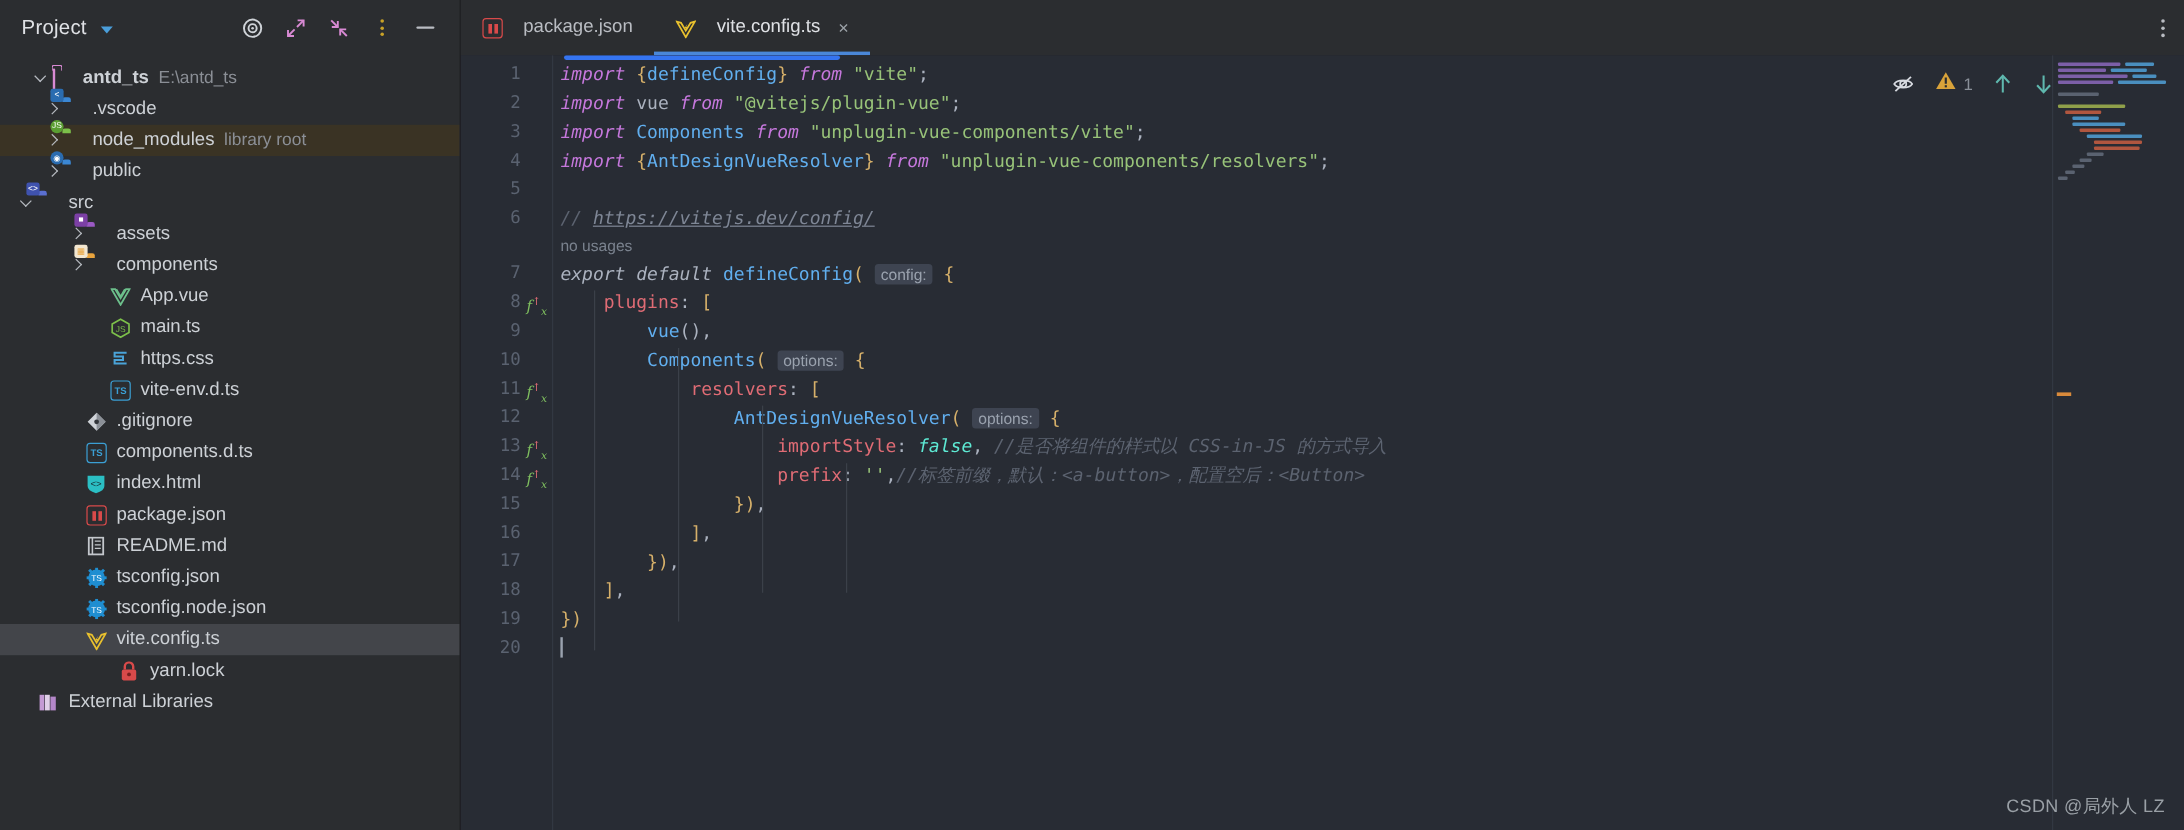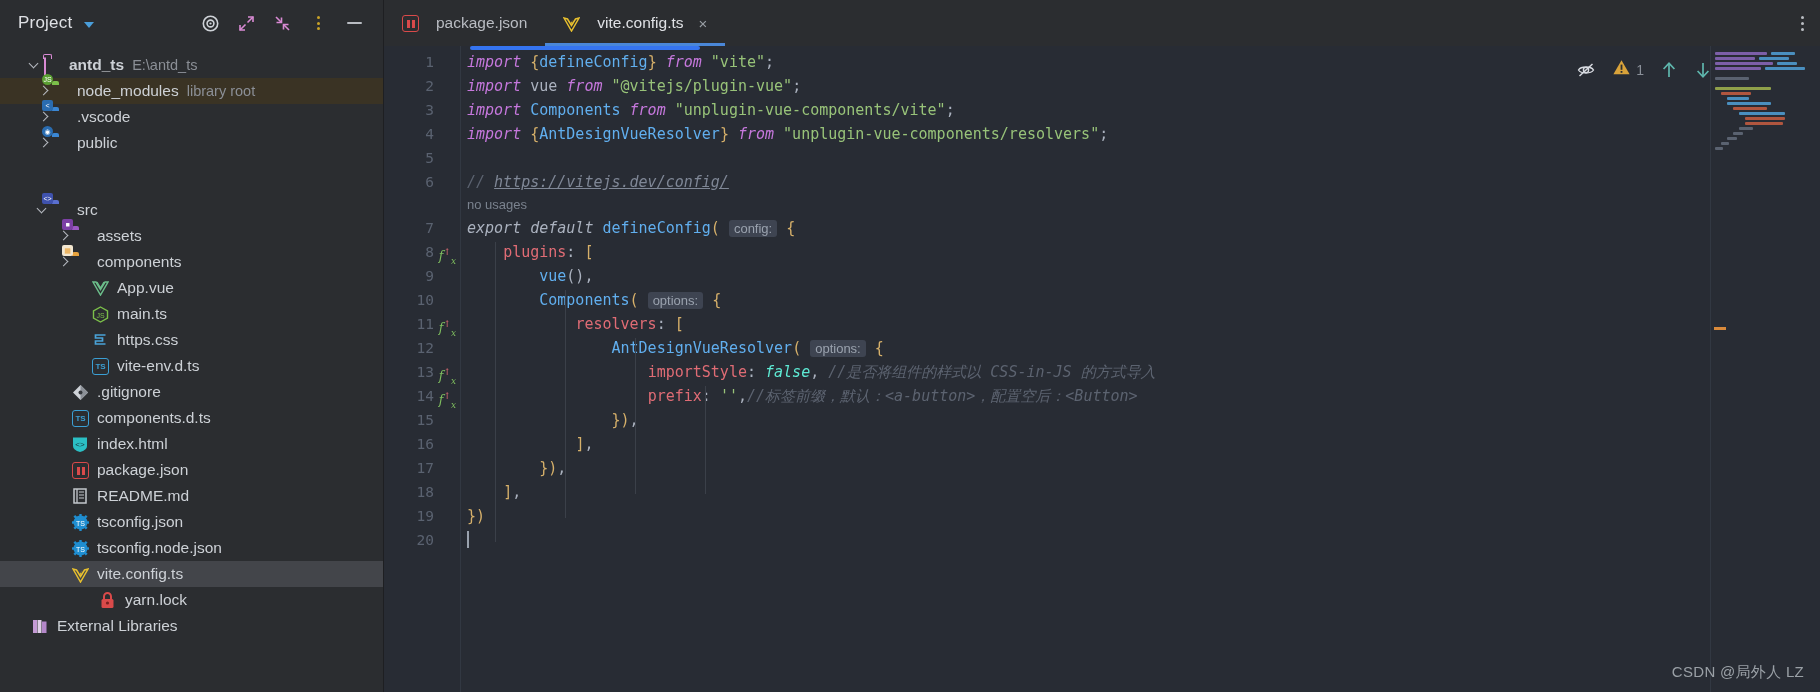--- a/index.html
+++ b/index.html
@@ -192,37 +192,37 @@
         </span>
       </div>
     </div>
     <div class="tree" id="tree">
         <div class="node" style="padding-left: 28px;">
           <span class="arrow down"></span>
           <span class="ico"><span class="folder-outline"></span></span>
           <span class="lbl bold">antd_ts</span>
           <span class="sub">E:\antd_ts</span>
         </div>
+        <div class="node" style="padding-left: 36px;">
+          <span class="arrow right"></span>
+          <span class="ico"><span class="folder" style="background:#3b87d4"><span class="badge" style="background:#2a6cb0">&lt;</span></span></span>
+          <span class="lbl">.vscode</span>
+        </div>
         <div class="node hl" style="padding-left: 36px;">
           <span class="arrow right"></span>
           <span class="ico"><span class="folder" style="background:#7cc04a"><span class="badge" style="background:#5a9e32;border-radius:50%">JS</span></span></span>
           <span class="lbl">node_modules</span>
           <span class="sub">library root</span>
         </div>
         <div class="node" style="padding-left: 36px;">
           <span class="arrow right"></span>
-          <span class="ico"><span class="folder" style="background:#3b87d4"><span class="badge" style="background:#2a6cb0">&lt;</span></span></span>
-          <span class="lbl">.vscode</span>
-        </div>
-        <div class="node" style="padding-left: 36px;">
-          <span class="arrow right"></span>
           <span class="ico"><span class="folder" style="background:#3b87d4"><span class="badge" style="background:#2a6cb0;border-radius:50%">◉</span></span></span>
           <span class="lbl">public</span>
         </div>
-        <div class="node" style="padding-left: 36px; margin-top: 41px;">
+        <div class="node" style="padding-left: 16px;">
           <span class="arrow down"></span>
           <span class="ico"><span class="folder" style="background:#5a6fd0"><span class="badge" style="background:#3f52ae">&lt;&gt;</span></span></span>
           <span class="lbl">src</span>
         </div>
         <div class="node" style="padding-left: 56px;">
           <span class="arrow right"></span>
           <span class="ico"><span class="folder" style="background:#9b59c4"><span class="badge" style="background:#7c40a5">■</span></span></span>
           <span class="lbl">assets</span>
         </div>
         <div class="node" style="padding-left: 56px;">

